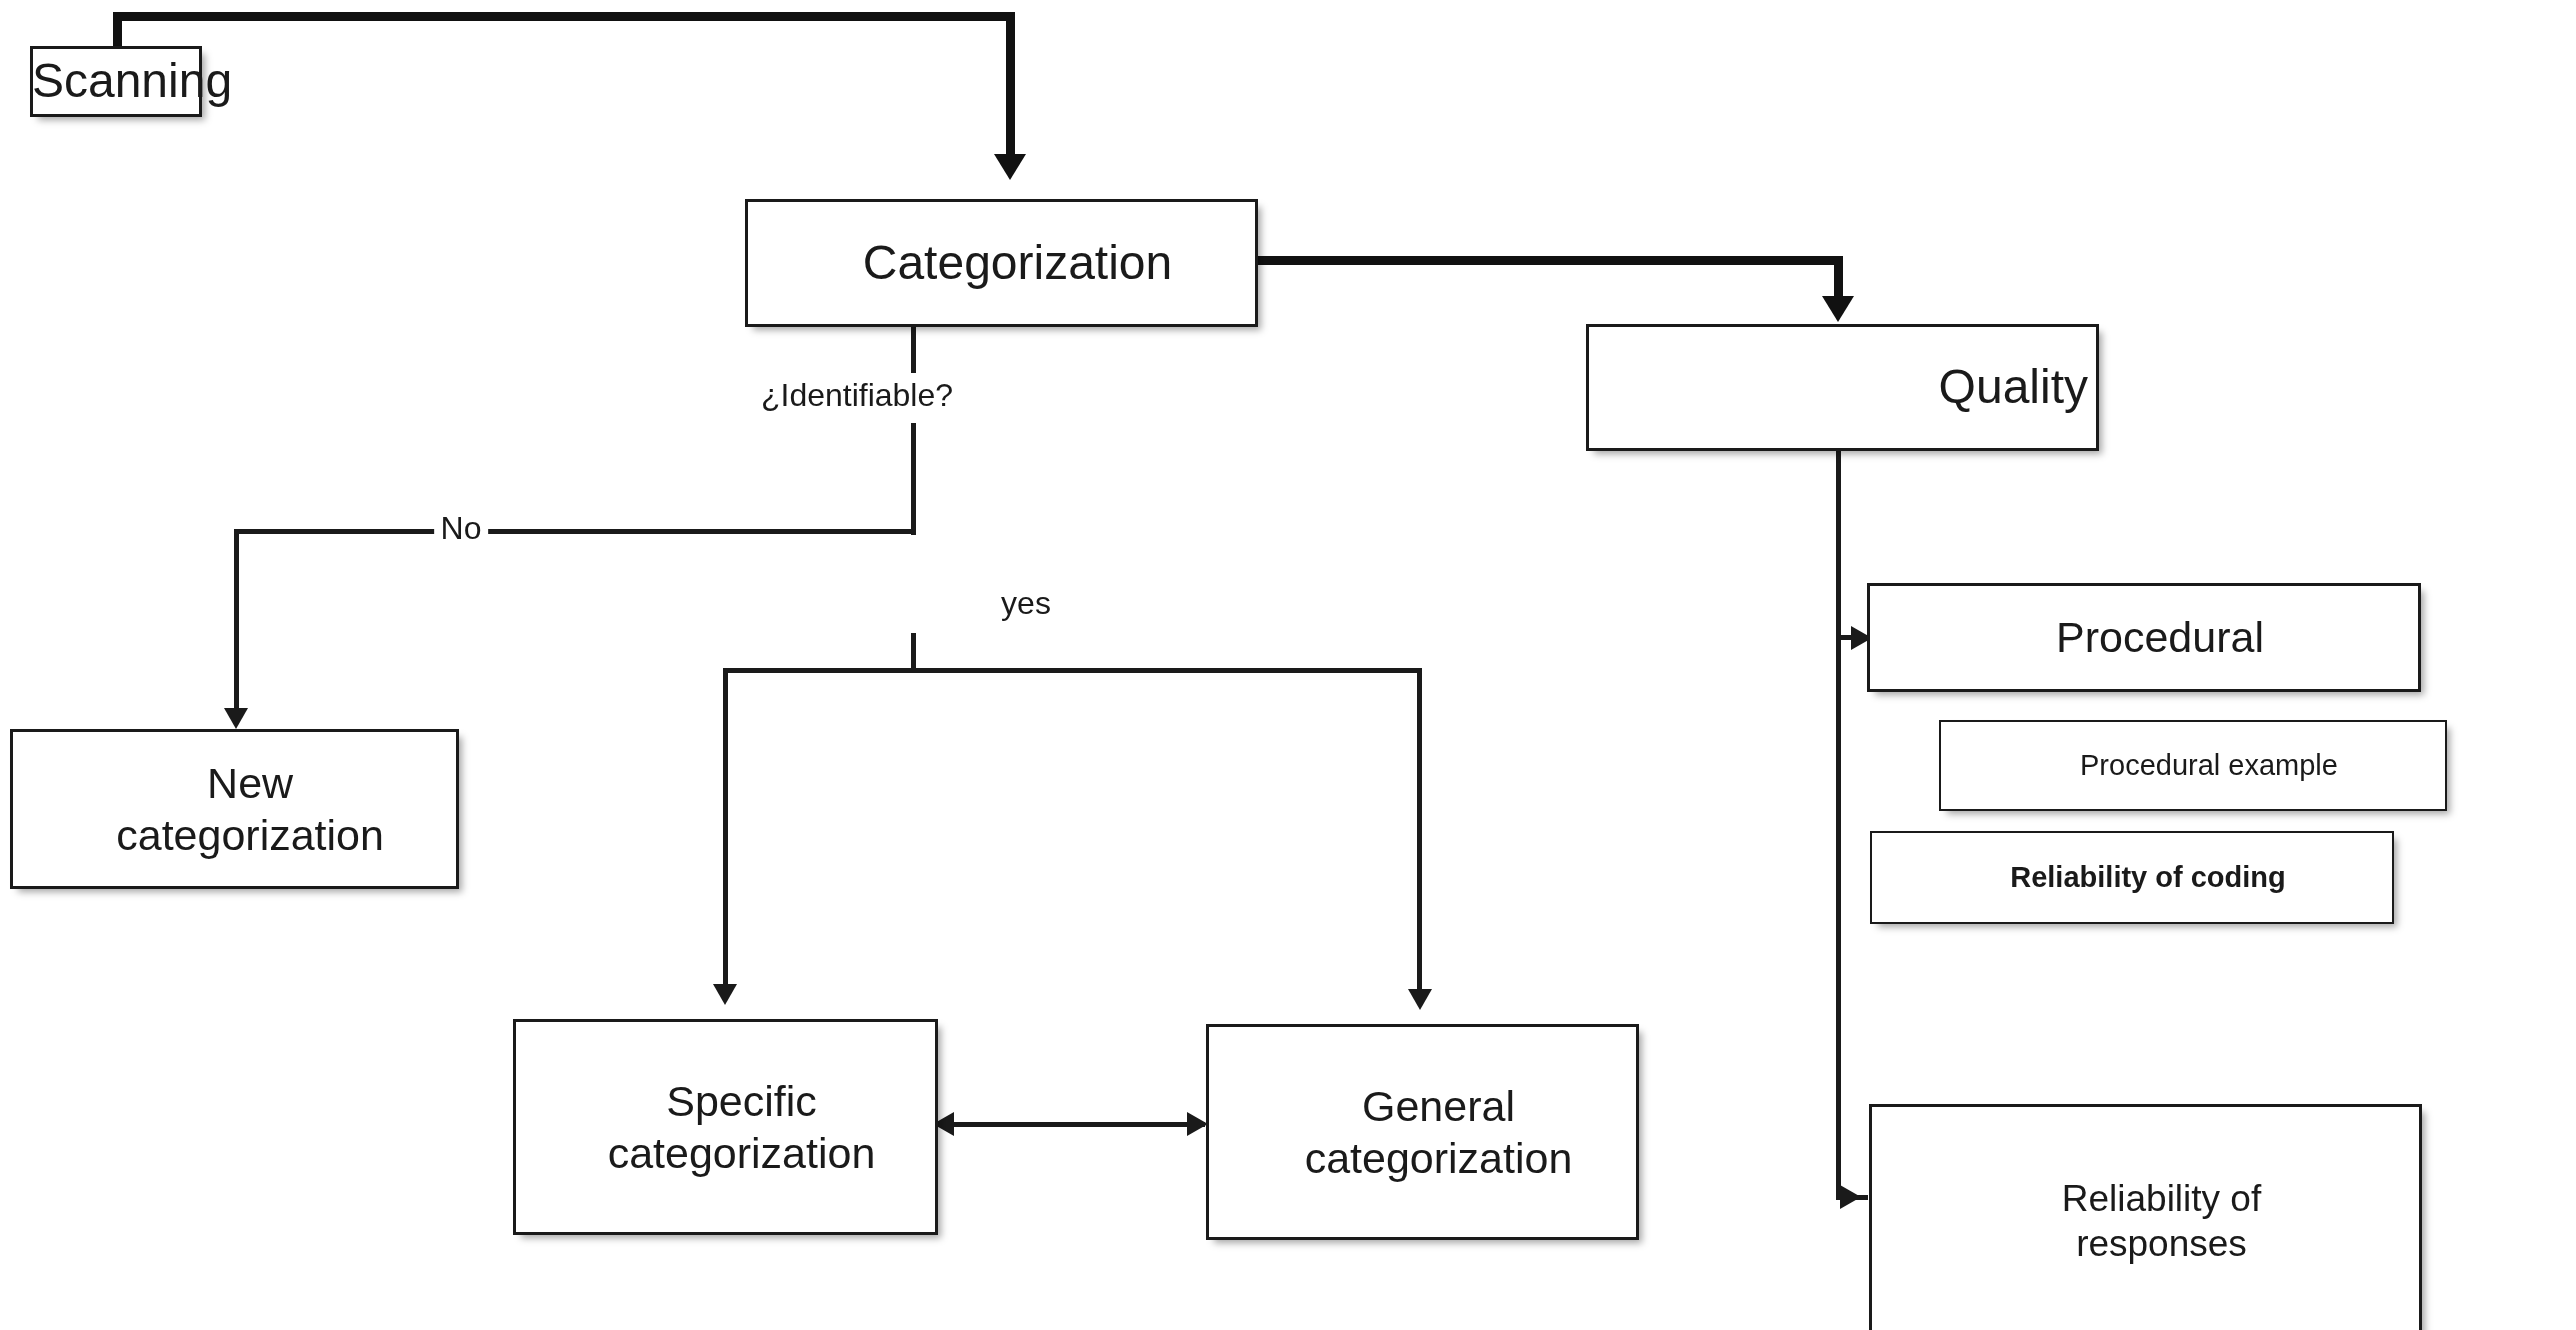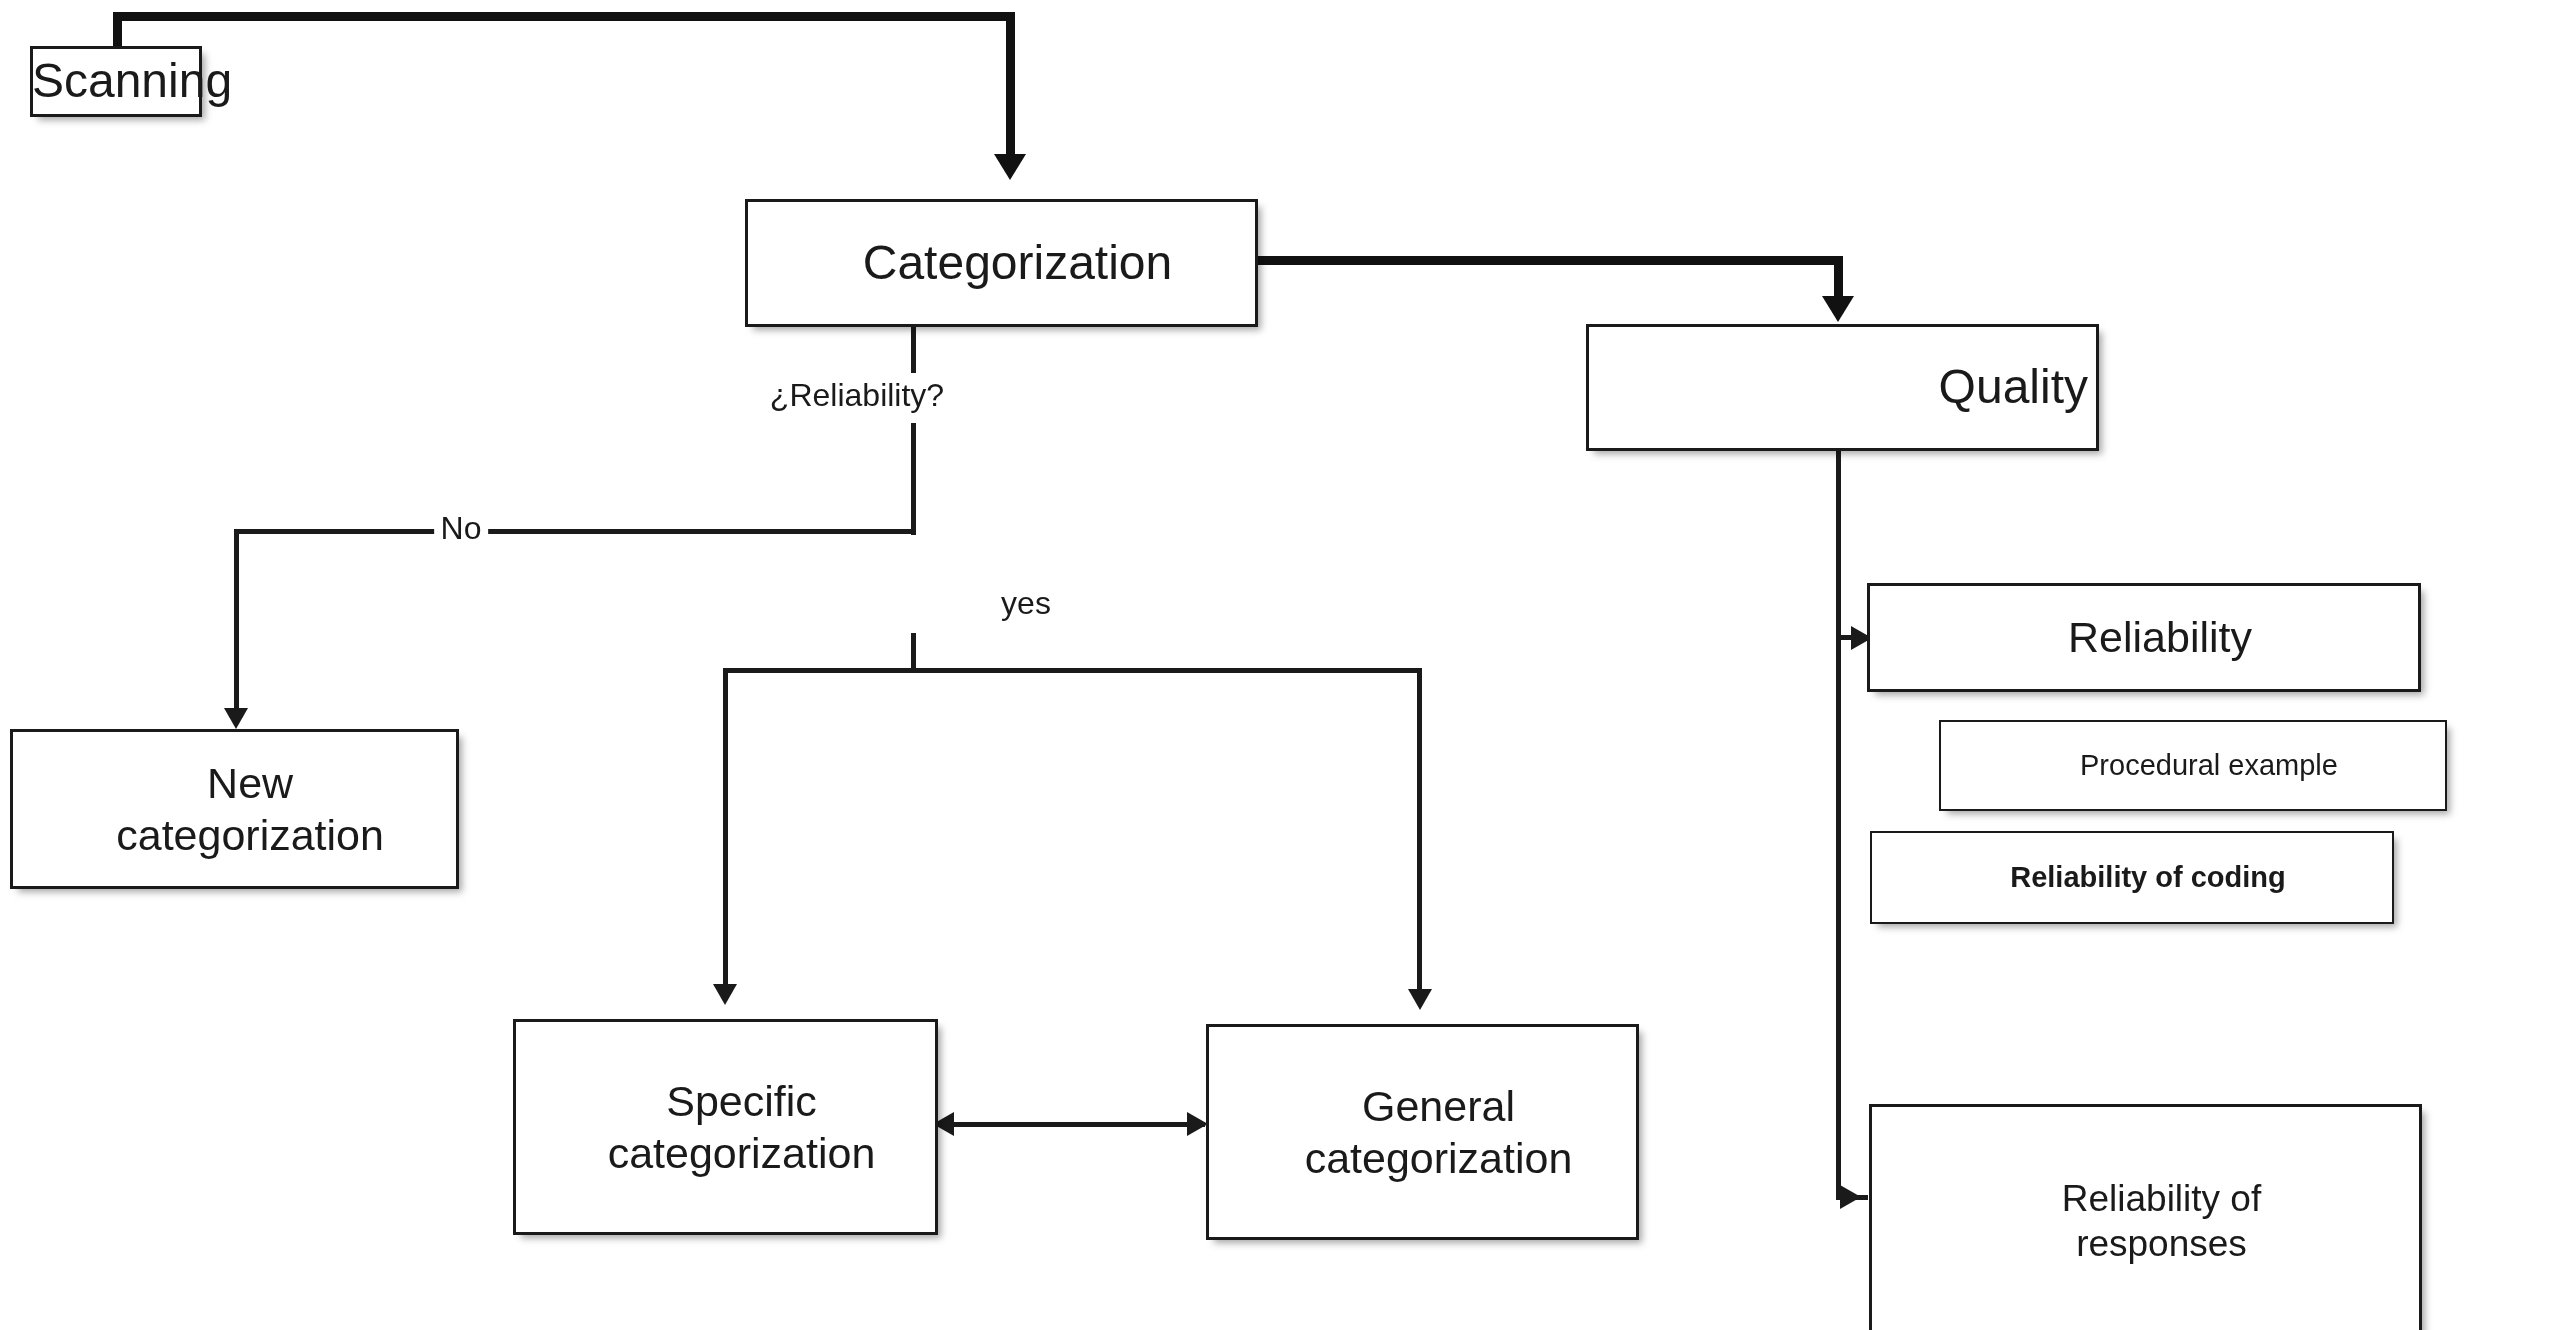--- a/index.html
+++ b/index.html
@@ -144,39 +144,39 @@
     <span>Specific</span>
     <span>categorization</span>
   </div>
 
   <div class="node f-lg" style="left:1206px; top:1024px; width:433px; height:216px; flex-direction:column;">
     <span>General</span>
     <span>categorization</span>
   </div>
 
   <div class="node f-lg" style="left:1867px; top:583px; width:554px; height:109px;">
-    <span>Reliability</span>
+    <span>Procedural</span>
   </div>
 
   <div class="node thin f-sm" style="left:1939px; top:720px; width:508px; height:91px;">
     <span>Procedural example</span>
   </div>
 
   <div class="node thin f-sm" style="left:1870px; top:831px; width:524px; height:93px;font-weight:bold;">
     <span>Reliability of coding</span>
   </div>
 
 
   <div class="node f-md" style="left:1869px; top:1104px; width:553px; height:234px; flex-direction:column;">
     <span>Reliability of</span>
     <span>responses</span>
   </div>
 
   <div class="label f-sm" style="left:857px; top:377px; transform:translateX(-50%); font-size:32px;">
-    <span>¿Reliability?</span>
+    <span>¿Identifiable?</span>
   </div>
 
   <div class="label f-sm" style="left:461px; top:510px; transform:translateX(-50%); font-size:32px;">
     <span>No</span>
   </div>
 
   <div class="label f-sm" style="left:1026px; top:585px; transform:translateX(-50%); font-size:32px;">
     <span>yes</span>
   </div>
 

